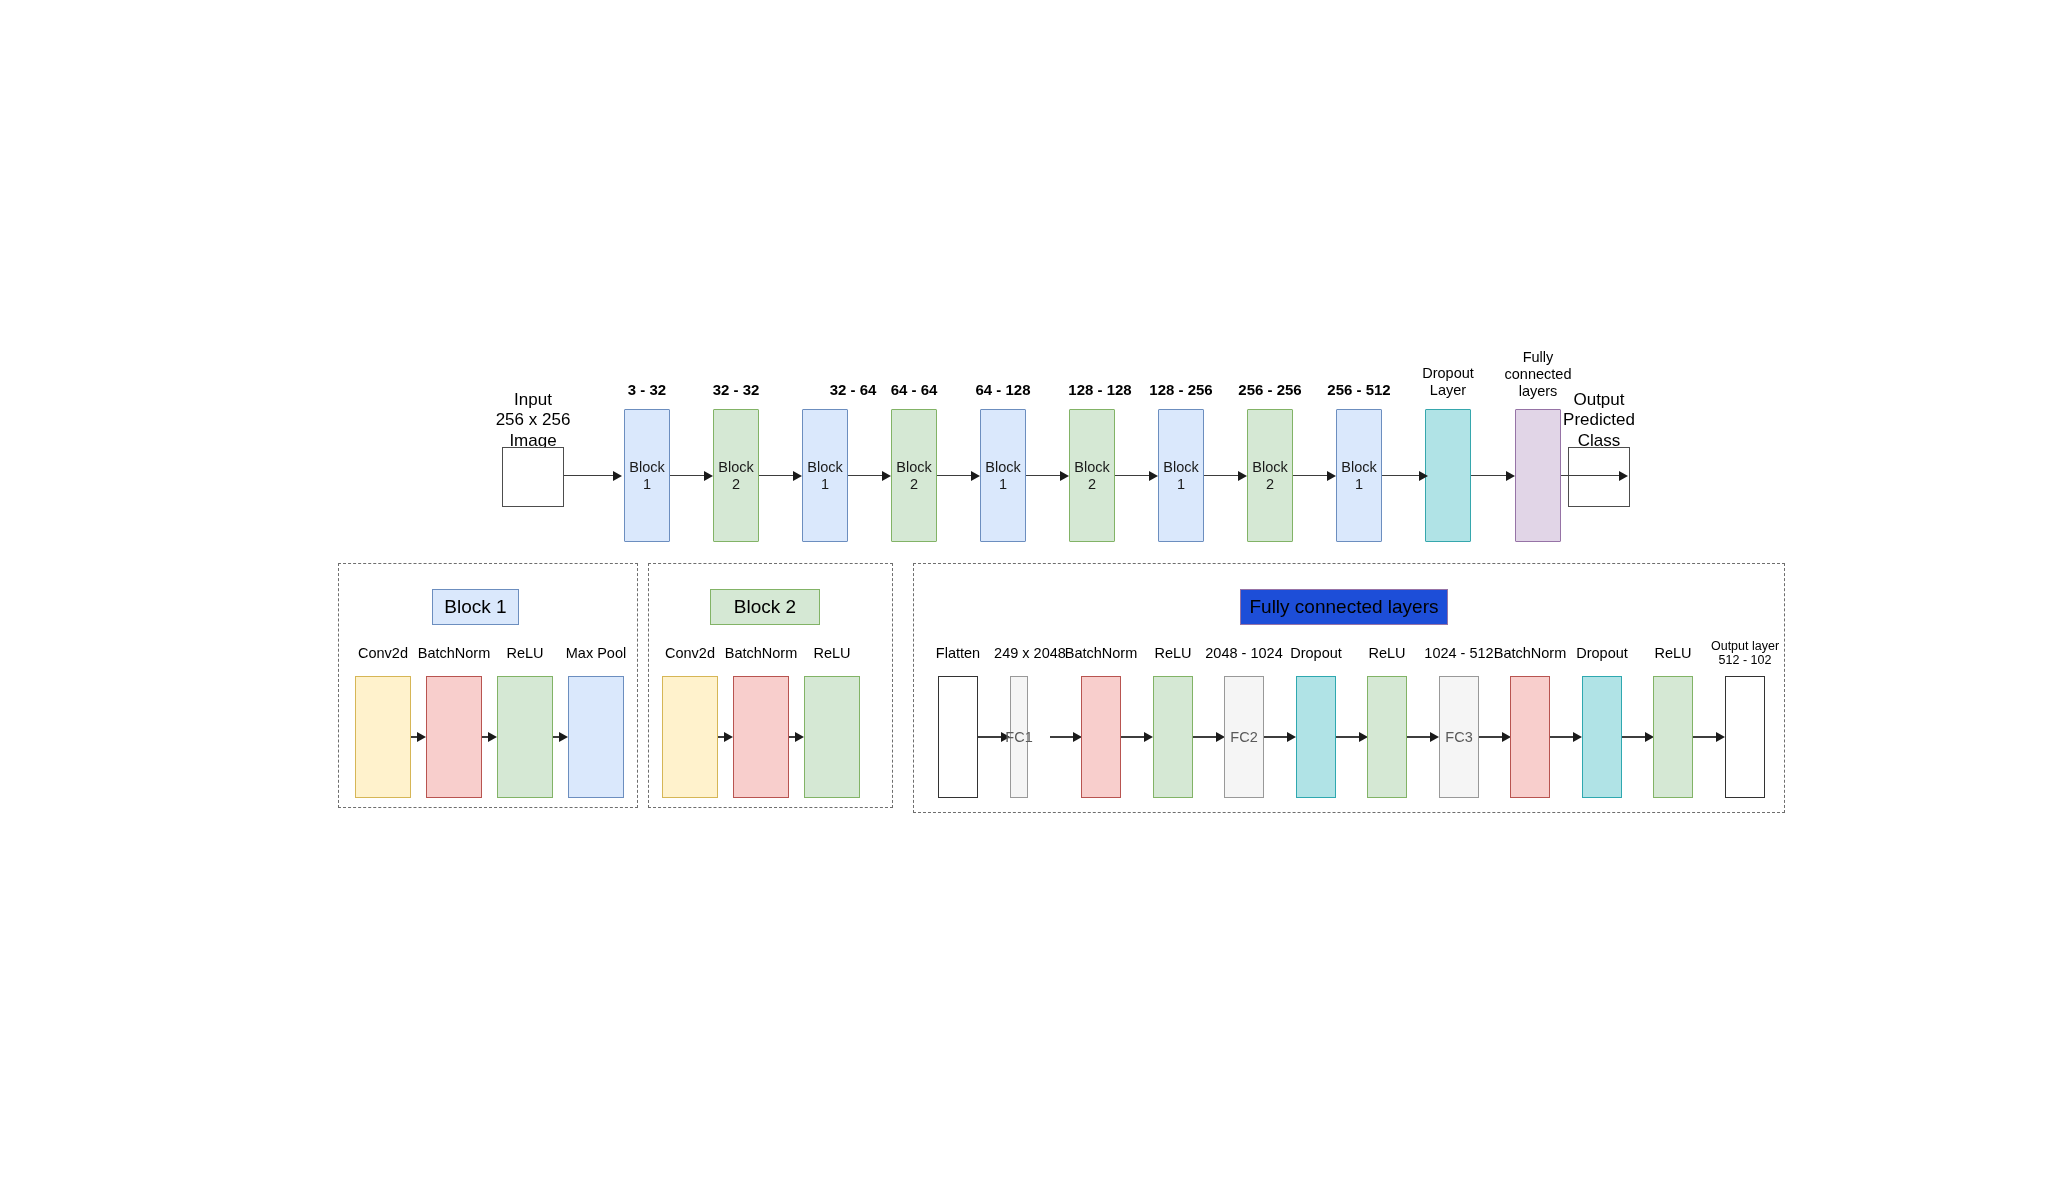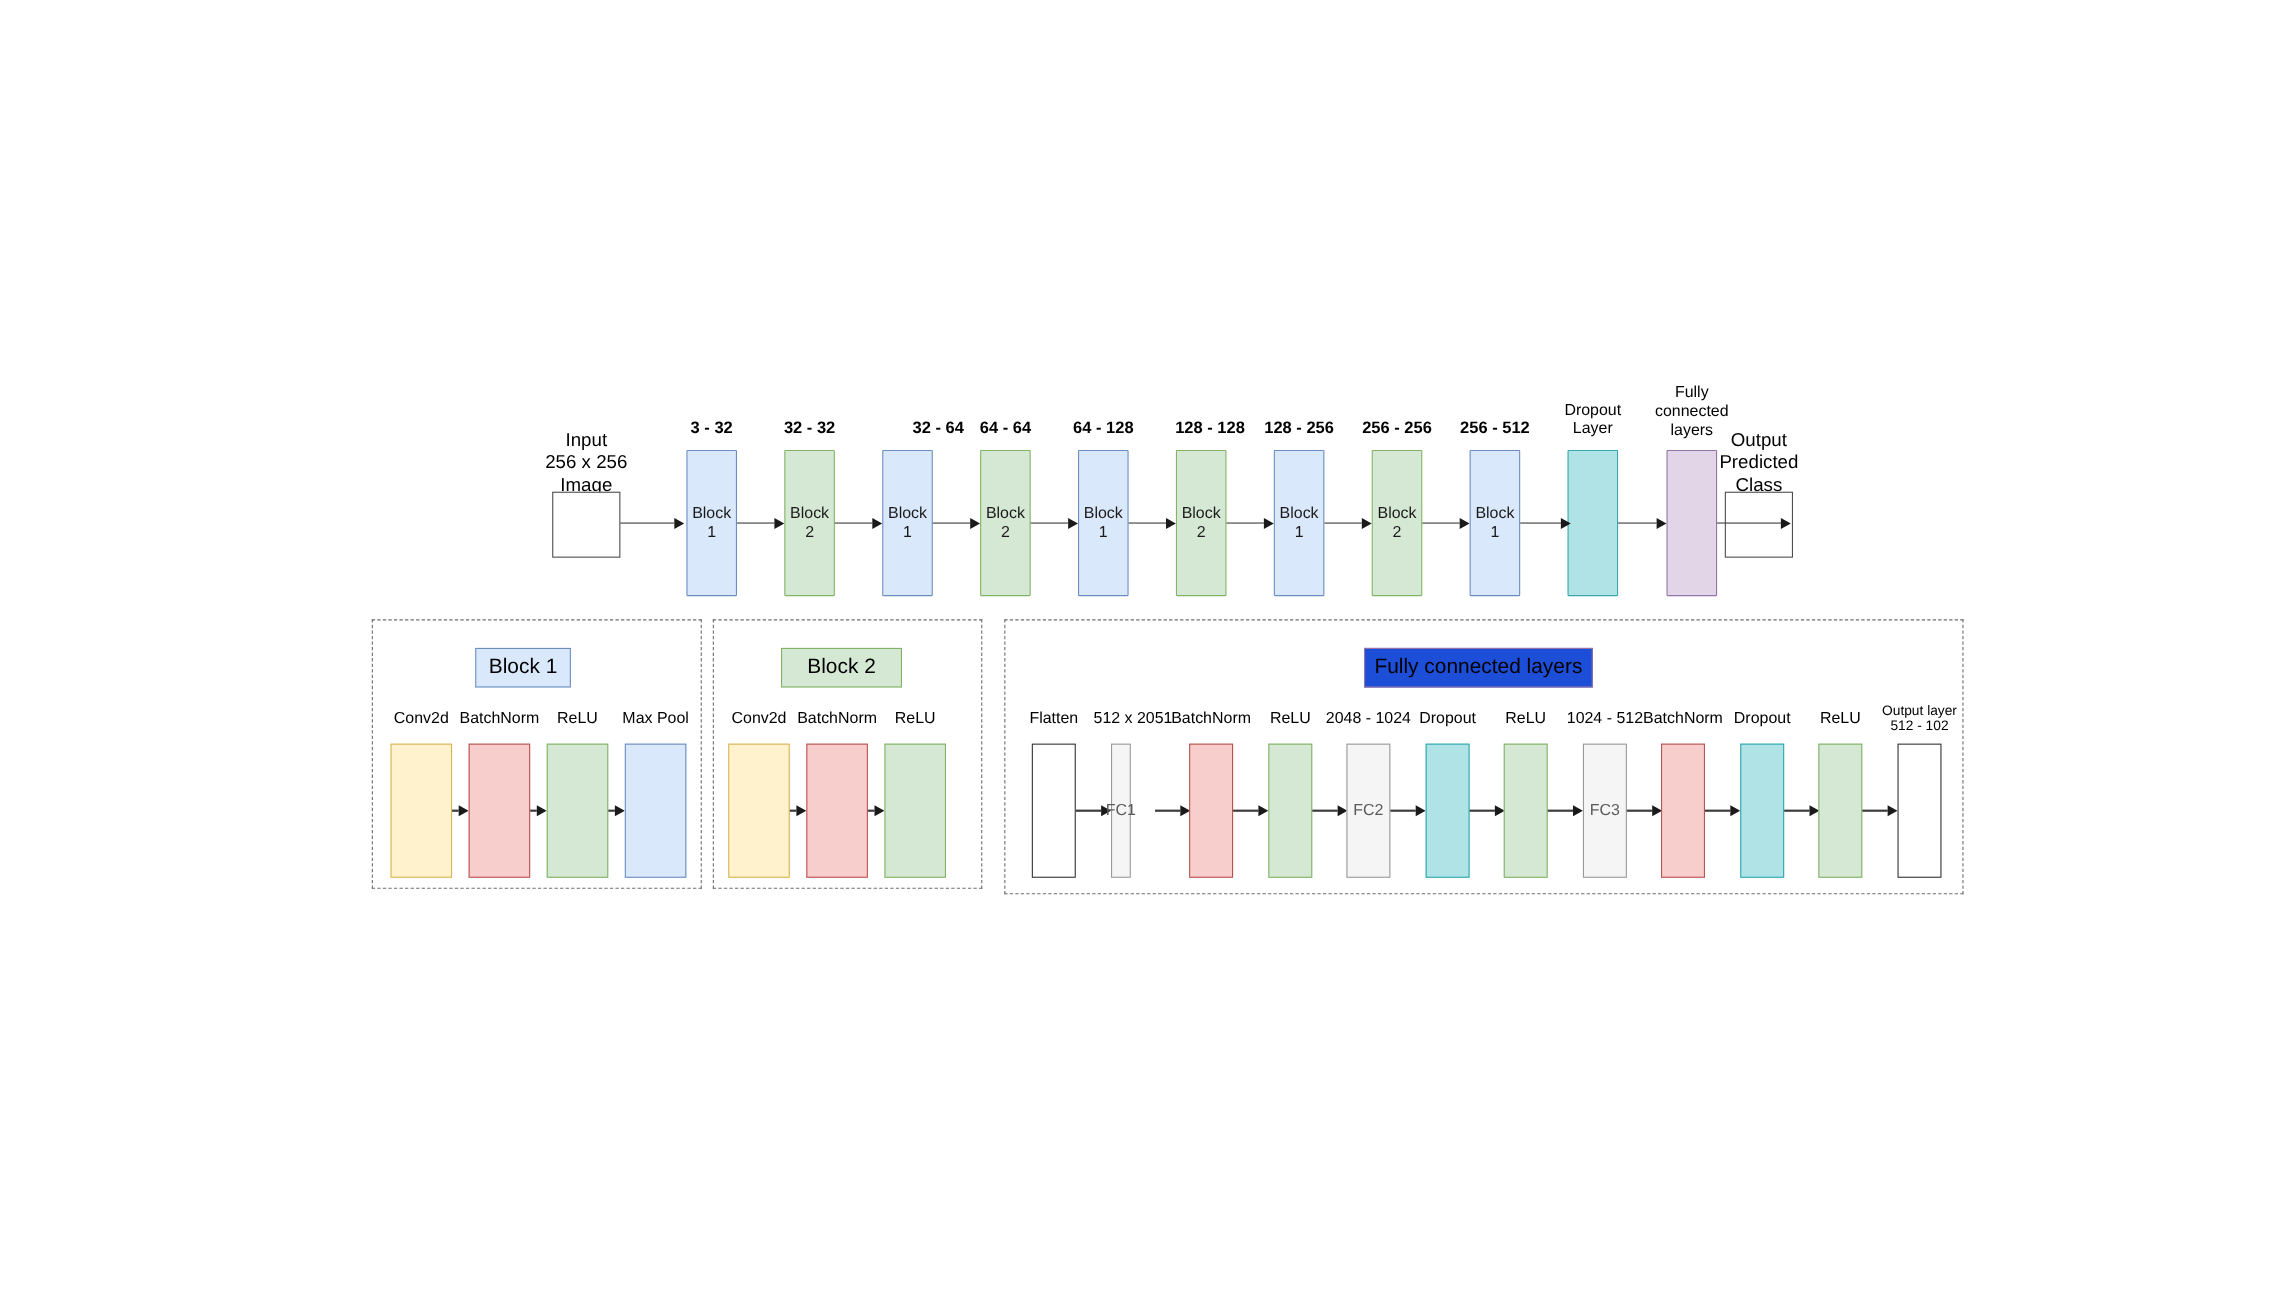--- a/index.html
+++ b/index.html
@@ -339,21 +339,21 @@
   <div class="panel-title purple" style="left:1240px; top:589px; width:208px;">
     <span>Fully connected layers</span>
   </div>
   <div id="fc-layers">
       <div class="layer-label" style="left: 898px; top: 645px; width: 120px;">Flatten</div>
       <div class="layer white" style="left: 938px; top: 676px; width: 40px; height: 122px;"></div>
       <div class="arrow" style="left: 978px; top: 732px; width: 32px;">
         <div class="shaft" style="width: 23px;"></div>
         <div class="head" style="left: 23px;"></div>
       </div>
-      <div class="layer-label" style="left: 970px; top: 645px; width: 120px;">512 x 2051</div>
+      <div class="layer-label" style="left: 970px; top: 645px; width: 120px;">249 x 2048</div>
       <div class="layer gray" style="left: 1010px; top: 676px; width: 18px; height: 122px;">
         <span>FC1</span>
       </div>
       <div class="arrow" style="left: 1050px; top: 732px; width: 32px;">
         <div class="shaft" style="width: 23px;"></div>
         <div class="head" style="left: 23px;"></div>
       </div>
       <div class="layer-label" style="left: 1041px; top: 645px; width: 120px;">BatchNorm</div>
       <div class="layer pink" style="left: 1081px; top: 676px; width: 40px; height: 122px;"></div>
       <div class="arrow" style="left: 1121px; top: 732px; width: 32px;">

